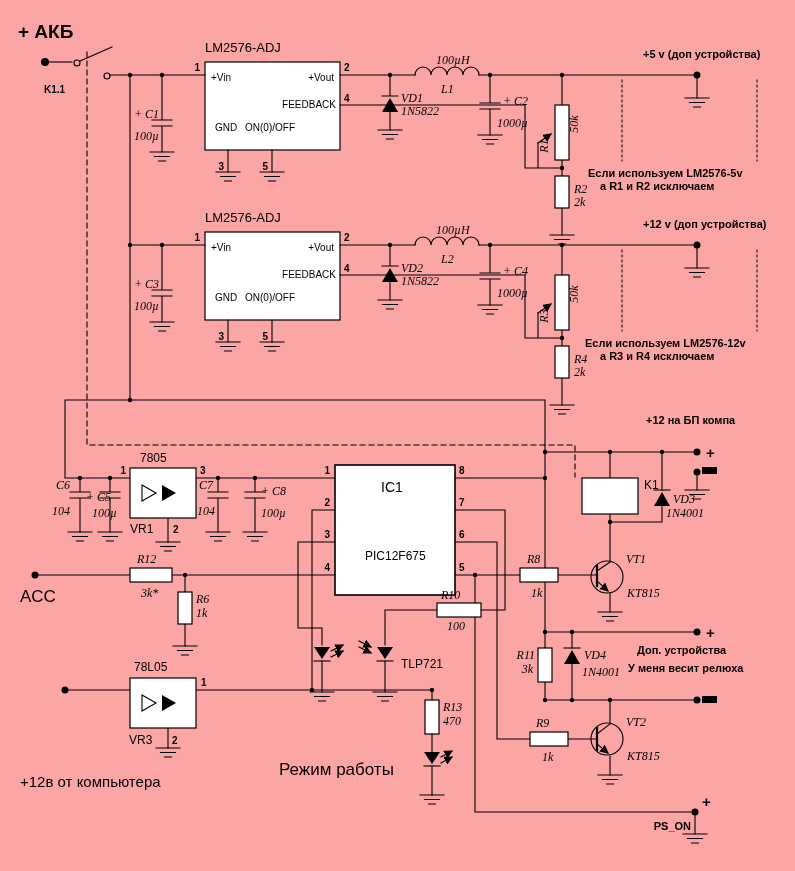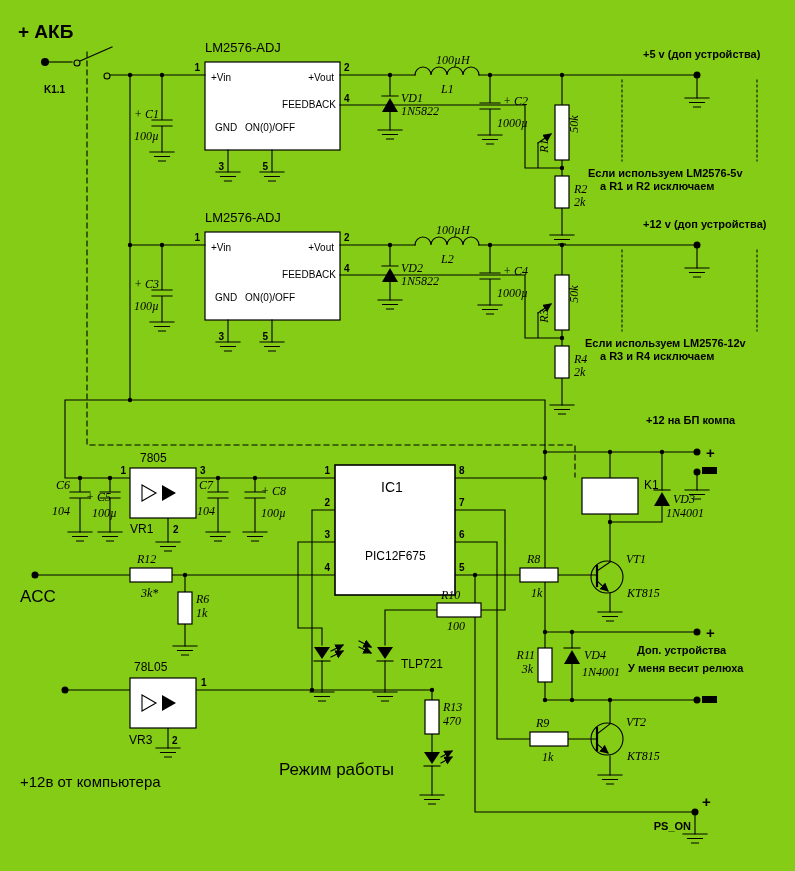--- a/index.html
+++ b/index.html
@@ -1,16 +1,16 @@
 <!DOCTYPE html>
 <html><head>
 <meta charset="utf-8">
 <style>
   html,body{margin:0;padding:0;background:#fff}
-  .page{width:795px;height:871px;background:#84cc16;position:relative;overflow:hidden}
+  .page{width:795px;height:871px;background:#fca5a5;position:relative;overflow:hidden}
   svg{display:block}
   svg text{font-family:"Liberation Sans",sans-serif;fill:#000}
   .w{stroke:#000;stroke-width:1.1;fill:none;stroke-linecap:square}
   .thk{stroke-width:2.2}
   .cmp{fill:#ffffff;stroke:#000;stroke-width:1.2}
   .icb{fill:#ffffff;stroke:#000;stroke-width:1.6}
   .blk{fill:#000;stroke:none}
   .dot{fill:#000;stroke:none}
   .dashL{stroke-dasharray:5,4}
   .dashS{stroke-dasharray:2,3;stroke-width:1}

